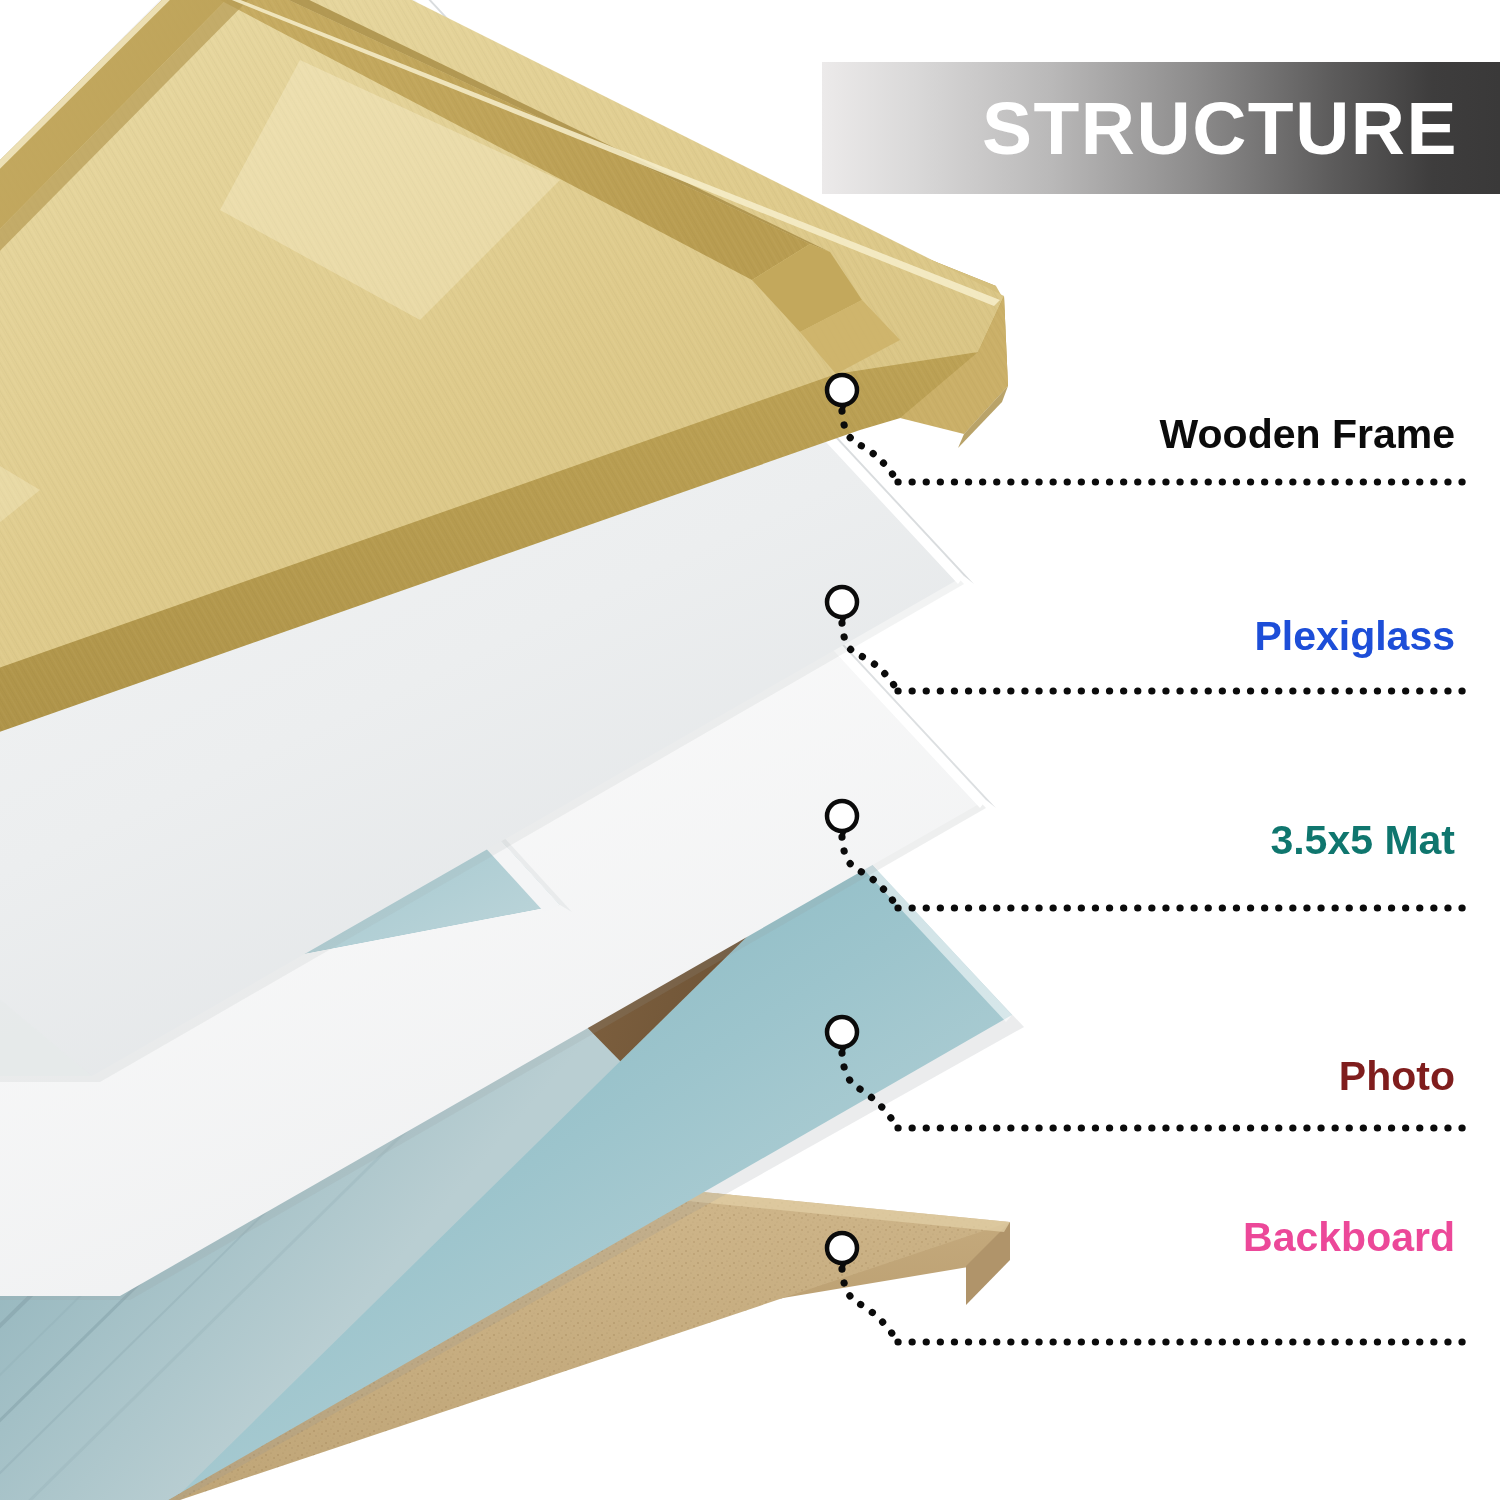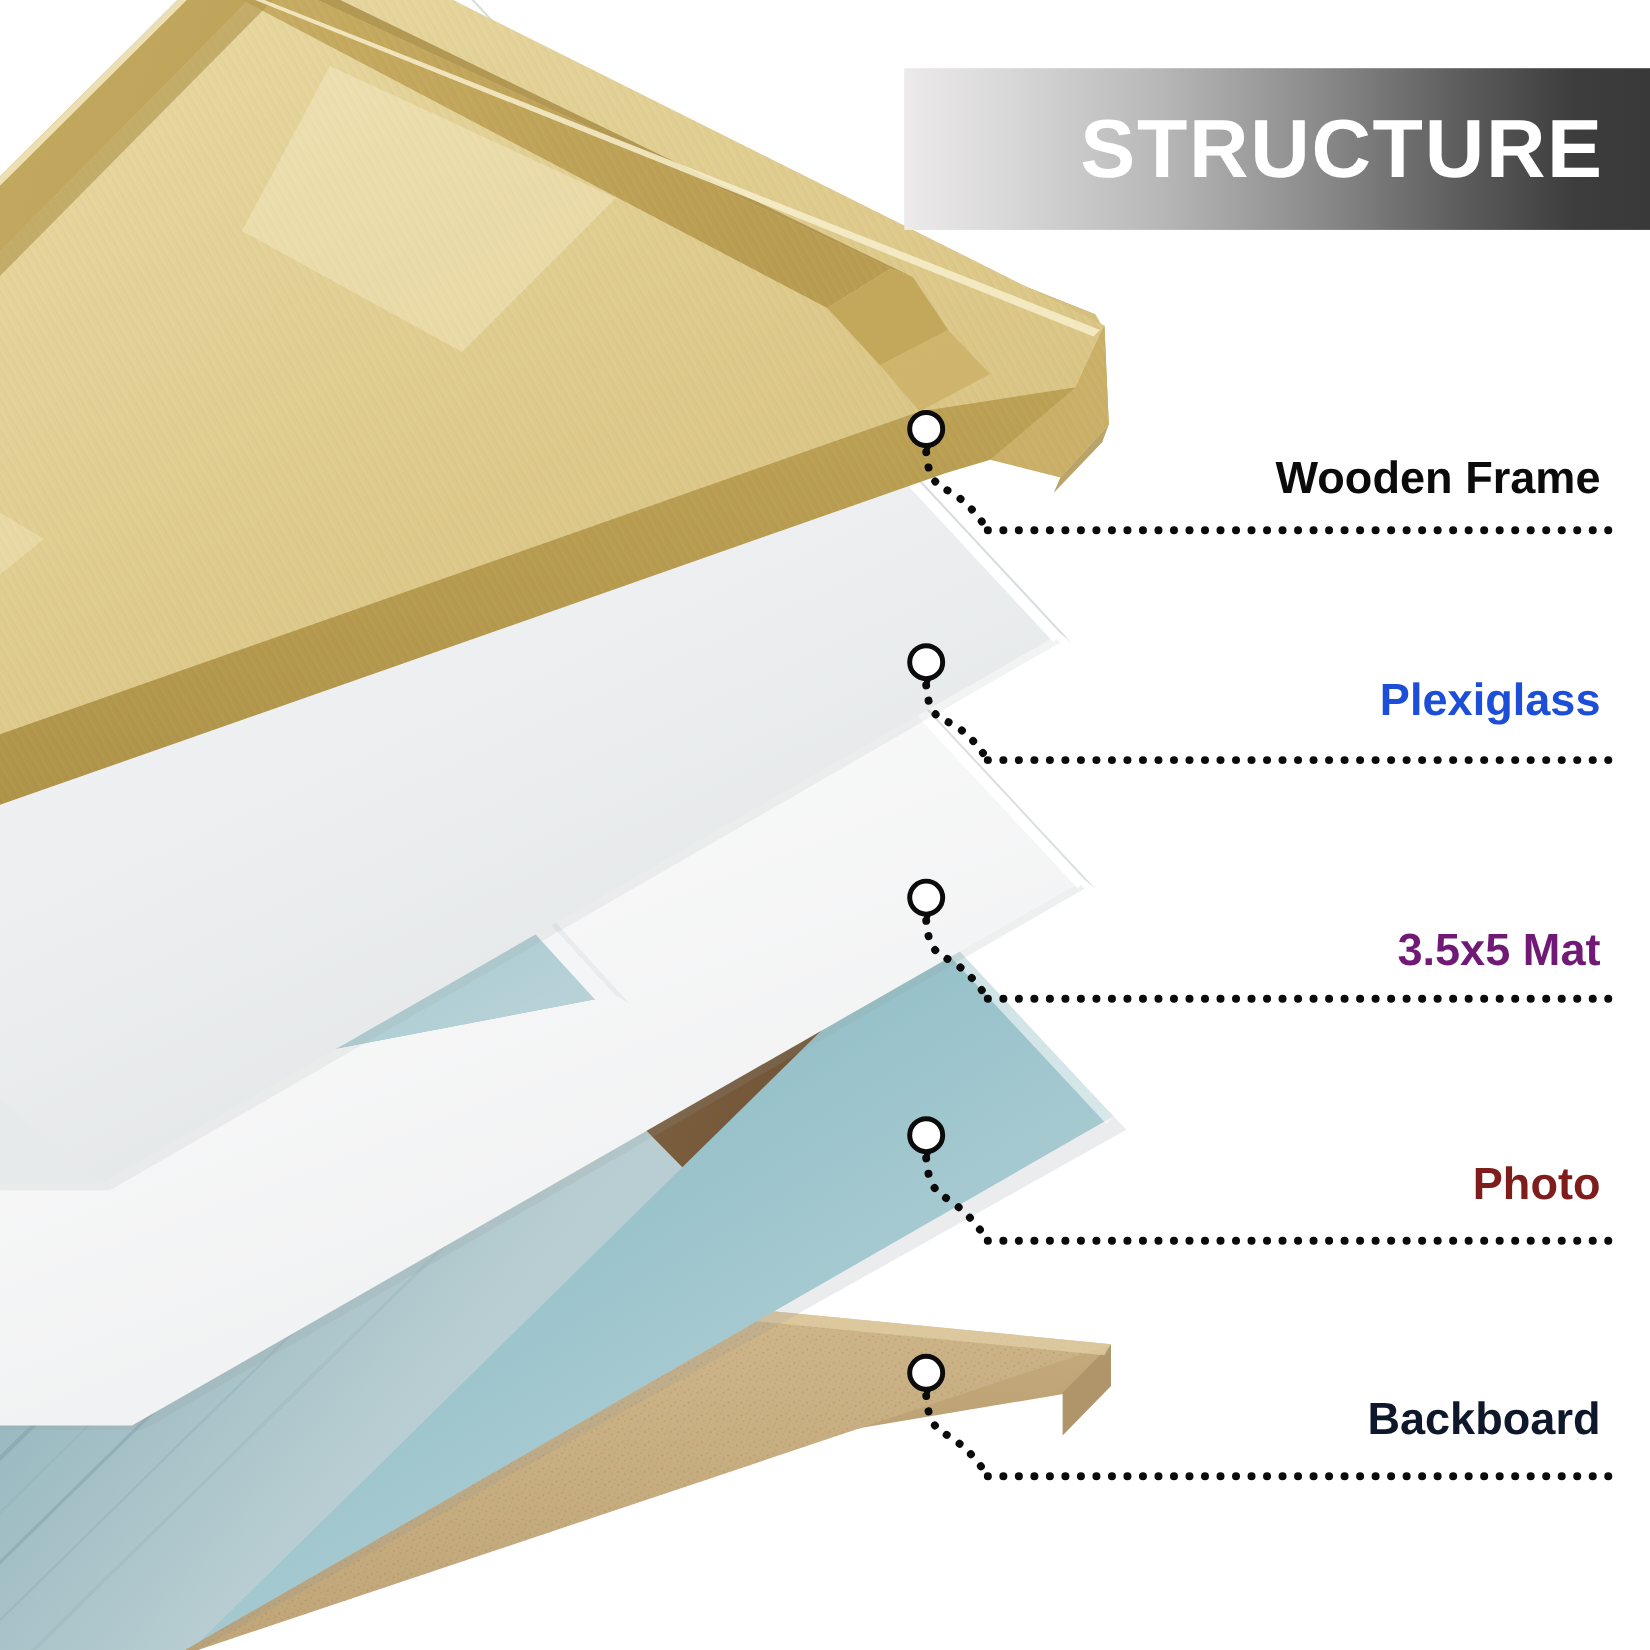--- a/index.html
+++ b/index.html
@@ -22,21 +22,21 @@
     left: 0; top: 0;
     width: 1500px; height: 1500px;
   }
 
   
   .banner {
     position: absolute;
     left: 822px;
     top: 62px;
     width: 678px;
-    height: 147px;
+    height: 132px;
     background: linear-gradient(90deg,
         #eceaea 0%,
         #d9d8d8 14%,
         #b9b8b8 34%,
         #8d8c8c 55%,
         #5d5c5c 75%,
         #3e3d3d 90%,
         #3a3939 100%);
     display: flex;
     align-items: center;
@@ -366,18 +366,18 @@
       </g>
   </svg>
 
   <div class="banner">
     <span class="banner-text">STRUCTURE</span>
   </div>
 
   <div id="label-layer">
       <div class="callout-label" style="top: 414px; color: rgb(11, 11, 11);">Wooden Frame</div>
       <div class="callout-label" style="top: 616px; color: #1d4ed8;">Plexiglass</div>
-      <div class="callout-label" style="top: 843px; color: #701a75;">3.5x5 Mat</div>
+      <div class="callout-label" style="top: 820px; color: #0f766e;">3.5x5 Mat</div>
       <div class="callout-label" style="top: 1056px; color: #7f1d1d;">Photo</div>
-      <div class="callout-label" style="top: 1270px; color: #0f172a;">Backboard</div>
+      <div class="callout-label" style="top: 1217px; color: #ec4899;">Backboard</div>
     </div>
 
 </div>
 
 </body></html>

